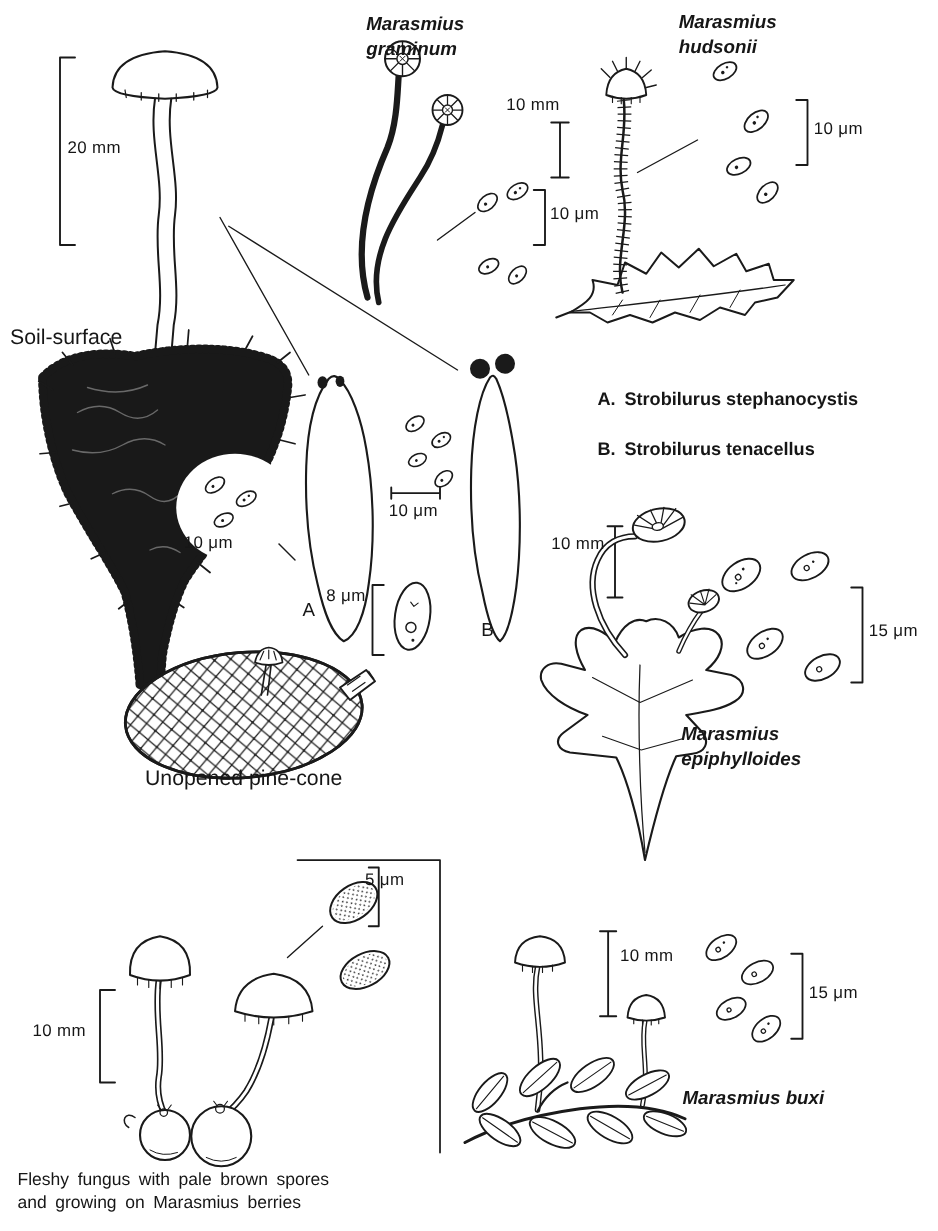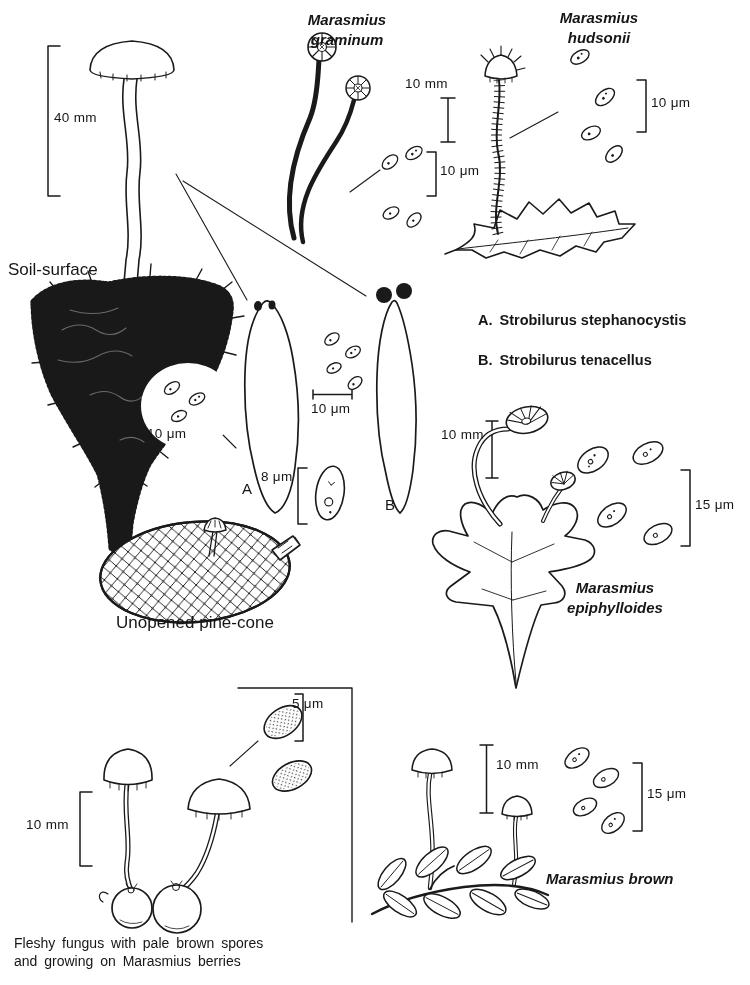--- a/index.html
+++ b/index.html
@@ -1,21 +1,21 @@
 <!DOCTYPE html>
 <html><head>
 <meta charset="utf-8">
 <style>
   html,body{margin:0;padding:0;background:#fff}
   .plate{position:relative;width:750px;height:985px;background:#fff;
          font-family:"Liberation Sans",sans-serif;color:#161616;overflow:hidden}
   .plate svg{position:absolute;left:0;top:0}
   .lbl{position:absolute;font-size:17px;line-height:1.15;white-space:nowrap}
   .scale{font-size:13.5px;letter-spacing:.3px}
-  .sp{font-weight:bold;font-style:italic;font-size:15px;text-align:center;line-height:1.3}
+  .sp{font-weight:bold;font-style:italic;font-size:15px;line-height:1.3}
   .legend{font-weight:bold;font-size:14.5px}
   .legend .nm{margin-left:7px}
   .cap{font-size:14px;word-spacing:3px;line-height:1.3;white-space:normal}
   .ab{font-size:15px}
 </style>
 </head>
 <body>
 
 <div class="plate">
 
@@ -348,21 +348,21 @@
           </g>
     <g transform="rotate(-40 613 823)">
             <ellipse cx="613" cy="823" rx="13" ry="8" fill="#fff" stroke-width="1.4"></ellipse>
             <circle cx="610" cy="823" r="1.7" stroke-width="1"></circle>
             <circle cx="617" cy="821" r="1" fill="#1a1a1a" stroke="none"></circle>
           </g>
   </g>
 </g>
 </svg>
 
-  <div class="lbl scale" style="left:54px;top:110px">40 mm</div>
+  <div class="lbl scale" style="left:54px;top:110px">20 mm</div>
   <div class="lbl" style="left:8px;top:260px">Soil-surface</div>
 
   <div class="lbl sp" style="left:293px;top:10px;width:108px">
     <div>Marasmius</div>
     <div>graminum</div>
   </div>
   <div class="lbl sp" style="left:543px;top:8px;width:112px">
     <div>Marasmius</div>
     <div>hudsonii</div>
   </div>
@@ -396,15 +396,15 @@
   <div class="lbl scale" style="left:292px;top:696px">5 μm</div>
   <div class="lbl scale" style="left:26px;top:817px">10 mm</div>
 
   <div class="lbl cap" style="left:14px;top:934px;width:310px">
     <div>Fleshy fungus with pale brown spores</div>
     <div>and growing on Marasmius berries</div>
   </div>
 
   <div class="lbl scale" style="left:496px;top:757px">10 mm</div>
   <div class="lbl scale" style="left:647px;top:786px">15 μm</div>
-  <div class="lbl sp" style="left:546px;top:869px;width:125px">Marasmius brown</div>
+  <div class="lbl sp" style="left:546px;top:869px;width:125px">Marasmius buxi</div>
 
 </div>
 
 </body></html>

